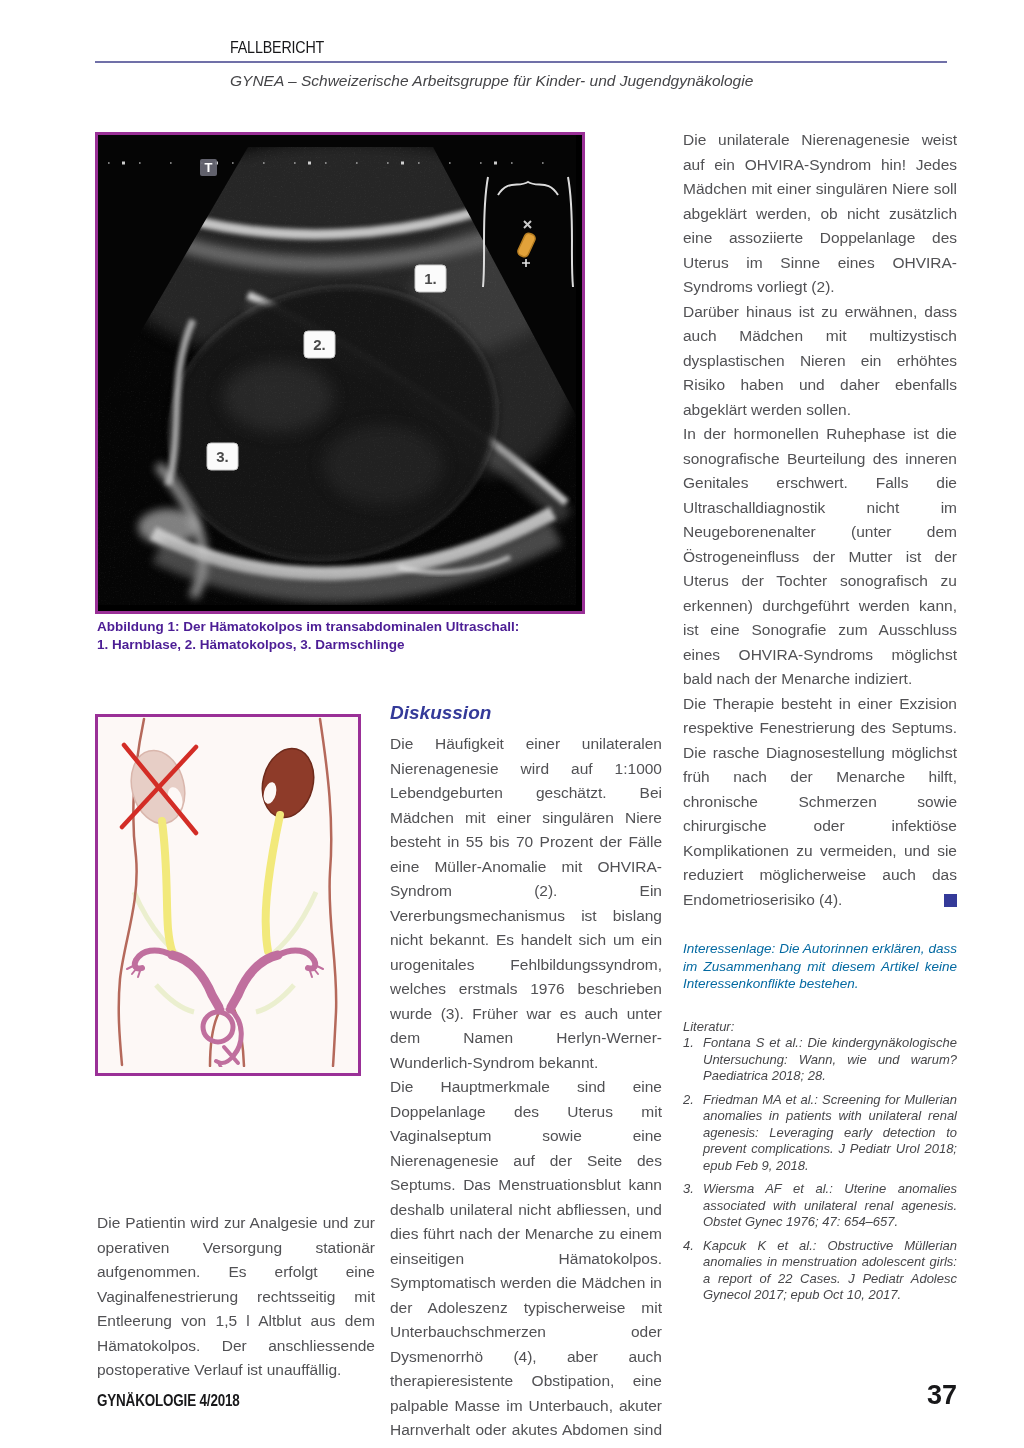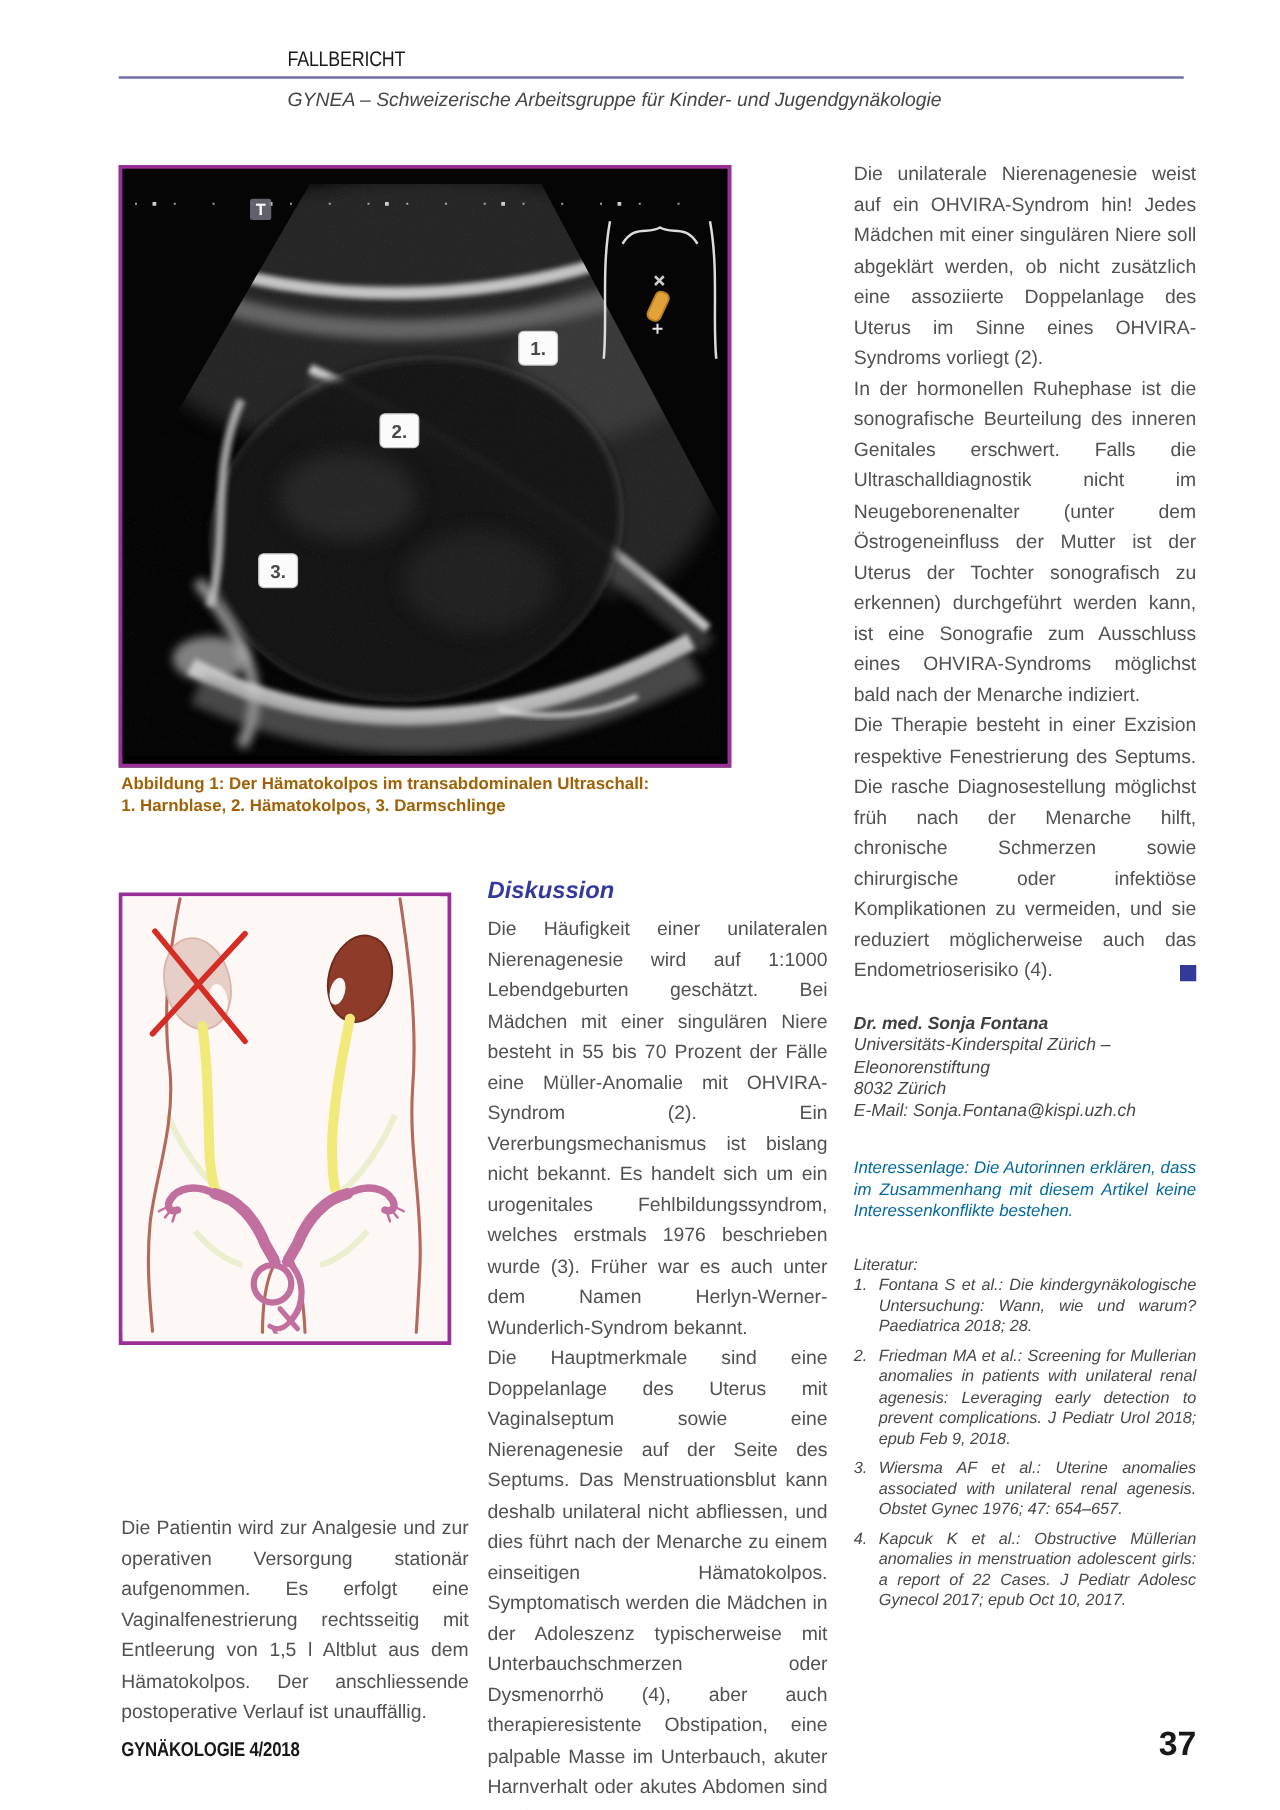--- a/index.html
+++ b/index.html
@@ -11,21 +11,21 @@
   }
   
   .kicker{position:absolute;left:230px;top:38px;font-size:17px;font-weight:normal;color:#18181a;}
   .condensed{display:inline-block;transform:scaleX(.84);transform-origin:0 50%;letter-spacing:-.2px;white-space:nowrap;}
   .rule{position:absolute;left:95px;top:61px;width:852px;height:2px;background:#7070a8;}
   .subtitle{position:absolute;left:230px;top:72px;font-size:15.5px;font-style:italic;color:#454548;}
   
   .figframe{position:absolute;border:3px solid #9a3097;background:#000;line-height:0;}
   .fig1{left:95px;top:132px;width:484px;height:476px;}
   .fig2{left:95px;top:714px;width:260px;height:356px;background:#fdf8f6;}
-  .caption{position:absolute;font-size:13.5px;font-weight:bold;color:#a16207;line-height:17.5px;}
+  .caption{position:absolute;font-size:13.5px;font-weight:bold;color:#4c1d95;line-height:17.5px;}
   .cap1{left:97px;top:618px;width:480px;}
   .cap2{left:97px;top:1086px;width:268px;}
   
   .bodytext{font-size:15.5px;line-height:24.5px;text-align:justify;hyphens:auto;-webkit-hyphens:auto;}
   .bodytext p{margin:0;}
   .leftpara{position:absolute;left:97px;top:1211px;width:278px;}
   .midcol{position:absolute;left:390px;top:700px;width:272px;}
   .rightcol{position:absolute;left:683px;top:128px;width:274px;}
   h2.discussion{
     margin:0 0 6px 0;font-size:19px;font-style:italic;font-weight:bold;color:#343a99;
@@ -198,30 +198,24 @@
   </div>
 
   <section class="bodytext midcol">
     <h2 class="discussion">Diskussion</h2>
     <p>Die Häufigkeit einer unilateralen Nierenagenesie wird auf 1:1000 Lebendgeburten geschätzt. Bei Mädchen mit einer singulären Niere besteht in 55 bis 70 Prozent der Fälle eine Müller-Anomalie mit OHVIRA-Syndrom (2). Ein Vererbungsmechanismus ist bislang nicht bekannt. Es handelt sich um ein urogenitales Fehlbildungssyndrom, welches erstmals 1976 beschrieben wurde (3). Früher war es auch unter dem Namen Herlyn-Werner-Wunderlich-Syndrom bekannt.</p>
     <p>Die Hauptmerkmale sind eine Doppelanlage des Uterus mit Vaginalseptum sowie eine Nierenagenesie auf der Seite des Septums. Das Menstruationsblut kann deshalb unilateral nicht abfliessen, und dies führt nach der Menarche zu einem einseitigen Hämatokolpos. Symptomatisch werden die Mädchen in der Adoleszenz typischerweise mit Unterbauchschmerzen oder Dysmenorrhö (4), aber auch therapieresistente Obstipation, eine palpable Masse im Unterbauch, akuter Harnverhalt oder akutes Abdomen sind mögliche klinische Präsentationen. Nur ganz selten ist der Hämatokolpos bei der Genitalinspektion unter Traktion in der distalen Vagina sichtbar. Vor der</p>
   </section>
 
   <section class="bodytext rightcol">
     <p>Die unilaterale Nierenagenesie weist auf ein OHVIRA-Syndrom hin! Jedes Mädchen mit einer singulären Niere soll abgeklärt werden, ob nicht zusätzlich eine assoziierte Doppelanlage des Uterus im Sinne eines OHVIRA-Syndroms vorliegt (2).</p>
+    <p>Darüber hinaus ist zu erwähnen, dass auch Mädchen mit multizystisch dysplastischen Nieren ein erhöhtes Risiko haben und daher ebenfalls abgeklärt werden sollen.</p>
     <p>In der hormonellen Ruhephase ist die sonografische Beurteilung des inneren Genitales erschwert. Falls die Ultraschalldiagnostik nicht im Neugeborenenalter (unter dem Östrogeneinfluss der Mutter ist der Uterus der Tochter sonografisch zu erkennen) durchgeführt werden kann, ist eine Sonografie zum Ausschluss eines OHVIRA-Syndroms möglichst bald nach der Menarche indiziert.</p>
     <p class="lastpara"><span>Die Therapie besteht in einer Exzision respektive Fenestrierung des Septums. Die rasche Diagnosestellung möglichst früh nach der Menarche hilft, chronische Schmerzen sowie chirurgische oder infektiöse Komplikationen zu vermeiden, und sie reduziert möglicherweise auch das Endometrioserisiko (4).</span><span class="endmark"></span></p>
 
-    <div class="author">
-      <div class="name">Dr. med. Sonja Fontana</div>
-      <div>Universitäts-Kinderspital Zürich –</div>
-      <div>Eleonorenstiftung</div>
-      <div>8032 Zürich</div>
-      <div>E-Mail: Sonja.Fontana@kispi.uzh.ch</div>
-    </div>
 
     <div class="disclosure">Interessenlage: Die Autorinnen erklären, dass im Zusammenhang mit diesem Artikel keine Interessenkonflikte bestehen.</div>
 
     <div class="literature">
       <p class="lit-heading">Literatur:</p>
       <div class="lit-item">
         <span class="lit-num">1.</span>
         <span class="lit-text">Fontana S et al.: Die kindergynäkologische Untersuchung: Wann, wie und warum? Paediatrica 2018; 28.</span>
       </div>
       <div class="lit-item">

